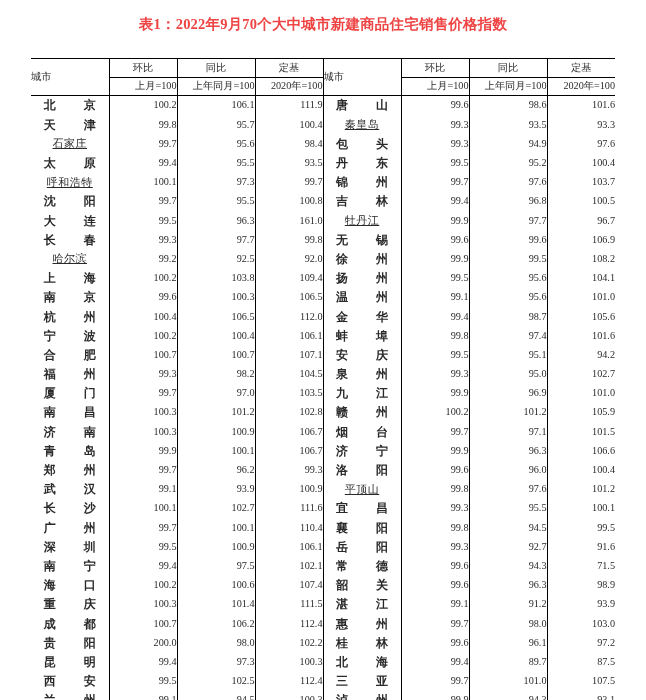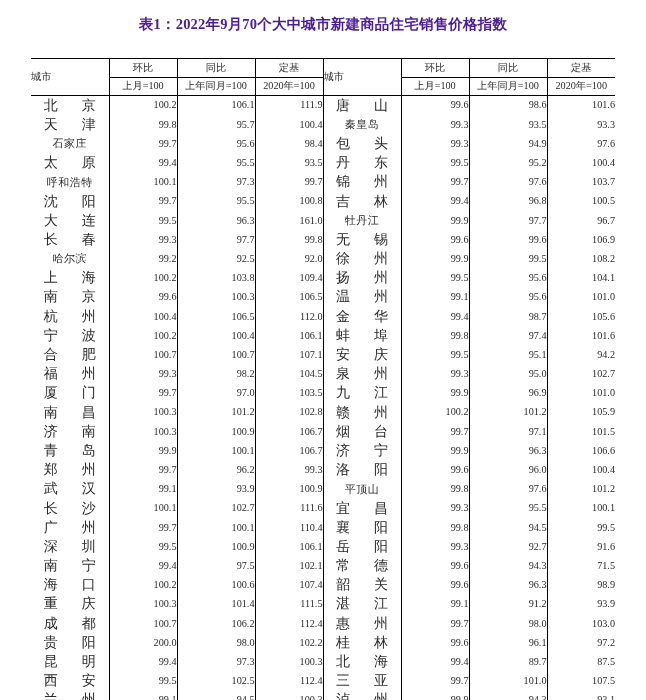--- a/index.html
+++ b/index.html
@@ -20,21 +20,21 @@
     position: relative;
     box-sizing: border-box;
   }
   .title {
     text-align: center;
     font-size: 14.5px;
     font-weight: bold;
     letter-spacing: 0.2px;
     padding-top: 15px;
     padding-bottom: 0;
-    color: #4c1d95;
+    color: #ef4444;
     font-family: "Liberation Serif", "DejaVu Serif", serif;
   }
   .table-wrap {
     position: absolute;
     left: 31px;
     top: 58px;
     width: 584px;
   }
   table.idx {
     border-collapse: collapse;
@@ -58,21 +58,21 @@
     border-bottom: 0.9px solid #000;
     height: 18px;
     text-align: center;
     vertical-align: middle;
     font-size: 11px;
     color: #111;
   }
   .hdr-bot th {
     border-bottom: 1.2px solid #000;
     height: 17px;
-    text-align: center;
+    text-align: right;
     vertical-align: middle;
     font-size: 9.6px;
     color: #111;
   }
   th.city-head {
     border-bottom: 1.2px solid #000 !important;
     text-align: left;
     vertical-align: middle;
     font-size: 11px;
     color: #111;
@@ -90,26 +90,28 @@
     vertical-align: middle;
     font-size: 11px;
     color: #1a1a1a;
     letter-spacing: 0;
   }
   td.city .n2 {
     display: inline-block;
     width: 52px;
     text-align: justify;
     text-align-last: justify;
-    font-size: 14px;
+    font-size: 12px;
+    font-weight: bold;
   }
   td.city .n3, td.city .n4 {
     display: inline-block;
     font-size: 11px;
     letter-spacing: 0.5px;
+    text-decoration: underline;
   }
   td.num {
     text-align: right;
     padding-right: 6px;
     height: 19.2px;
     vertical-align: middle;
     font-size: 10.4px;
     color: #3a3a3a;
     font-family: "Liberation Serif", "DejaVu Serif", serif;
   }

